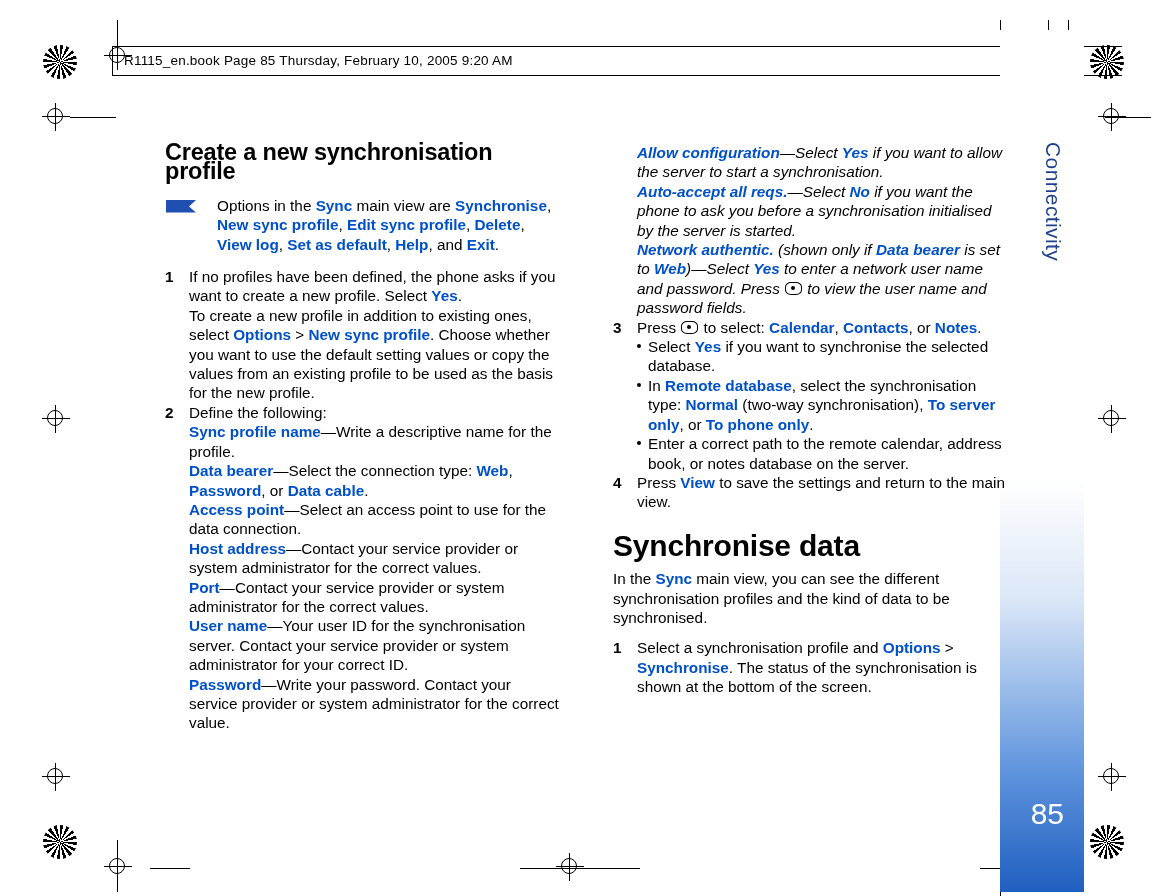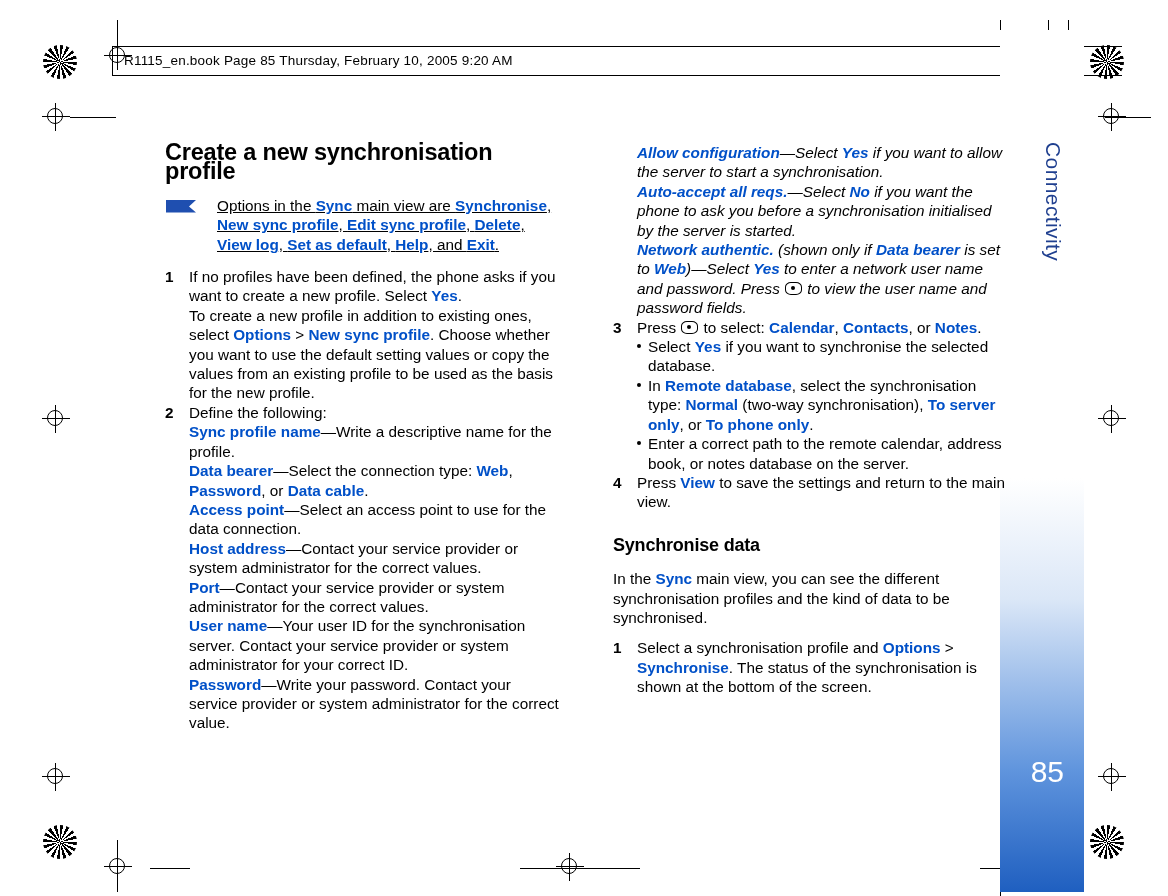--- a/index.html
+++ b/index.html
@@ -90,21 +90,21 @@
     top: 142px;
     font-size: 21px;
     color: #1f3f8f;
     writing-mode: vertical-rl;
     letter-spacing: .4px;
     font-family: "Liberation Sans", sans-serif;
   }
   .page-number {
     position: absolute;
     right: 104px;
-    top: 755px;
+    top: 797px;
     font-size: 30px;
     color: #ffffff;
     font-family: "Liberation Sans", sans-serif;
   }
 
   
   .col {
     position: absolute;
     top: 143px;
     width: 398px;
@@ -116,33 +116,32 @@
   .col-right { left: 613px; }
 
   h1.section {
     font-size: 23.5px;
     font-weight: bold;
     margin: 0 0 14px 0;
     color: #000;
     letter-spacing: -.2px;
   }
   h2.section {
-    font-size: 18px;
+    font-size: 30px;
     font-weight: bold;
     margin: 24px 0 14px 0;
     color: #000;
     letter-spacing: -.2px;
   }
   .bluebold { color: #0050c8; font-weight: bold; }
 
   .note {
     position: relative;
     padding-left: 52px;
     margin-bottom: 13px;
-    text-decoration: underline;
   }
   .note .flag {
     position: absolute;
     left: 0; top: 3px;
     width: 32px; height: 14px;
   }
 
   .step {
     position: relative;
     padding-left: 24px;

